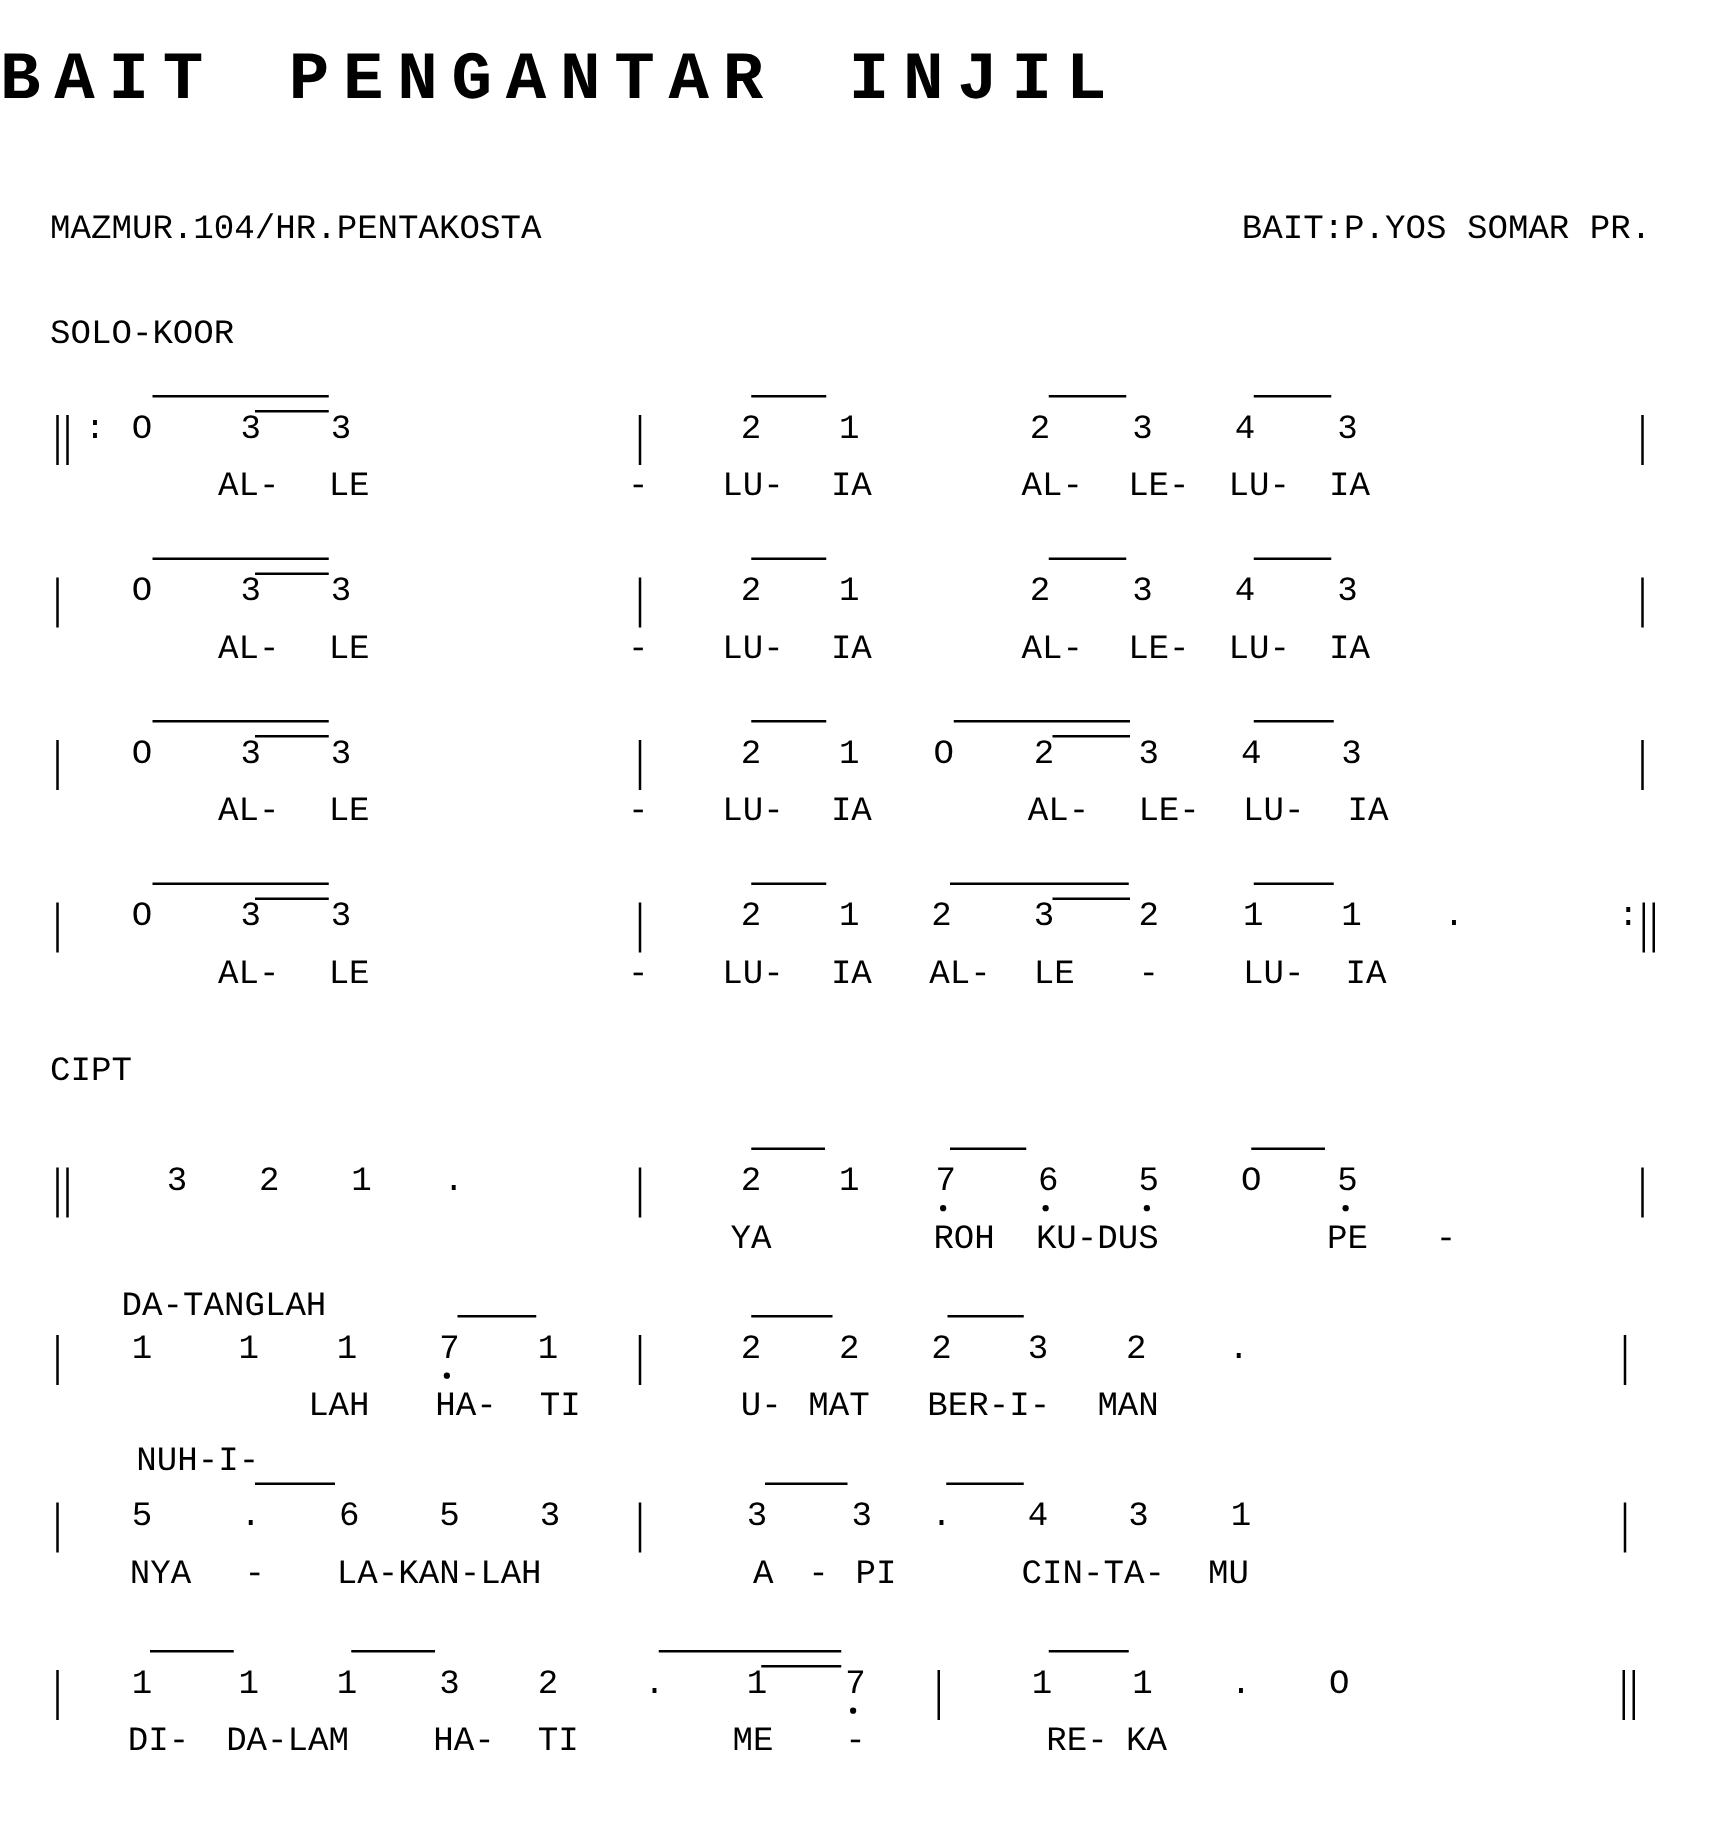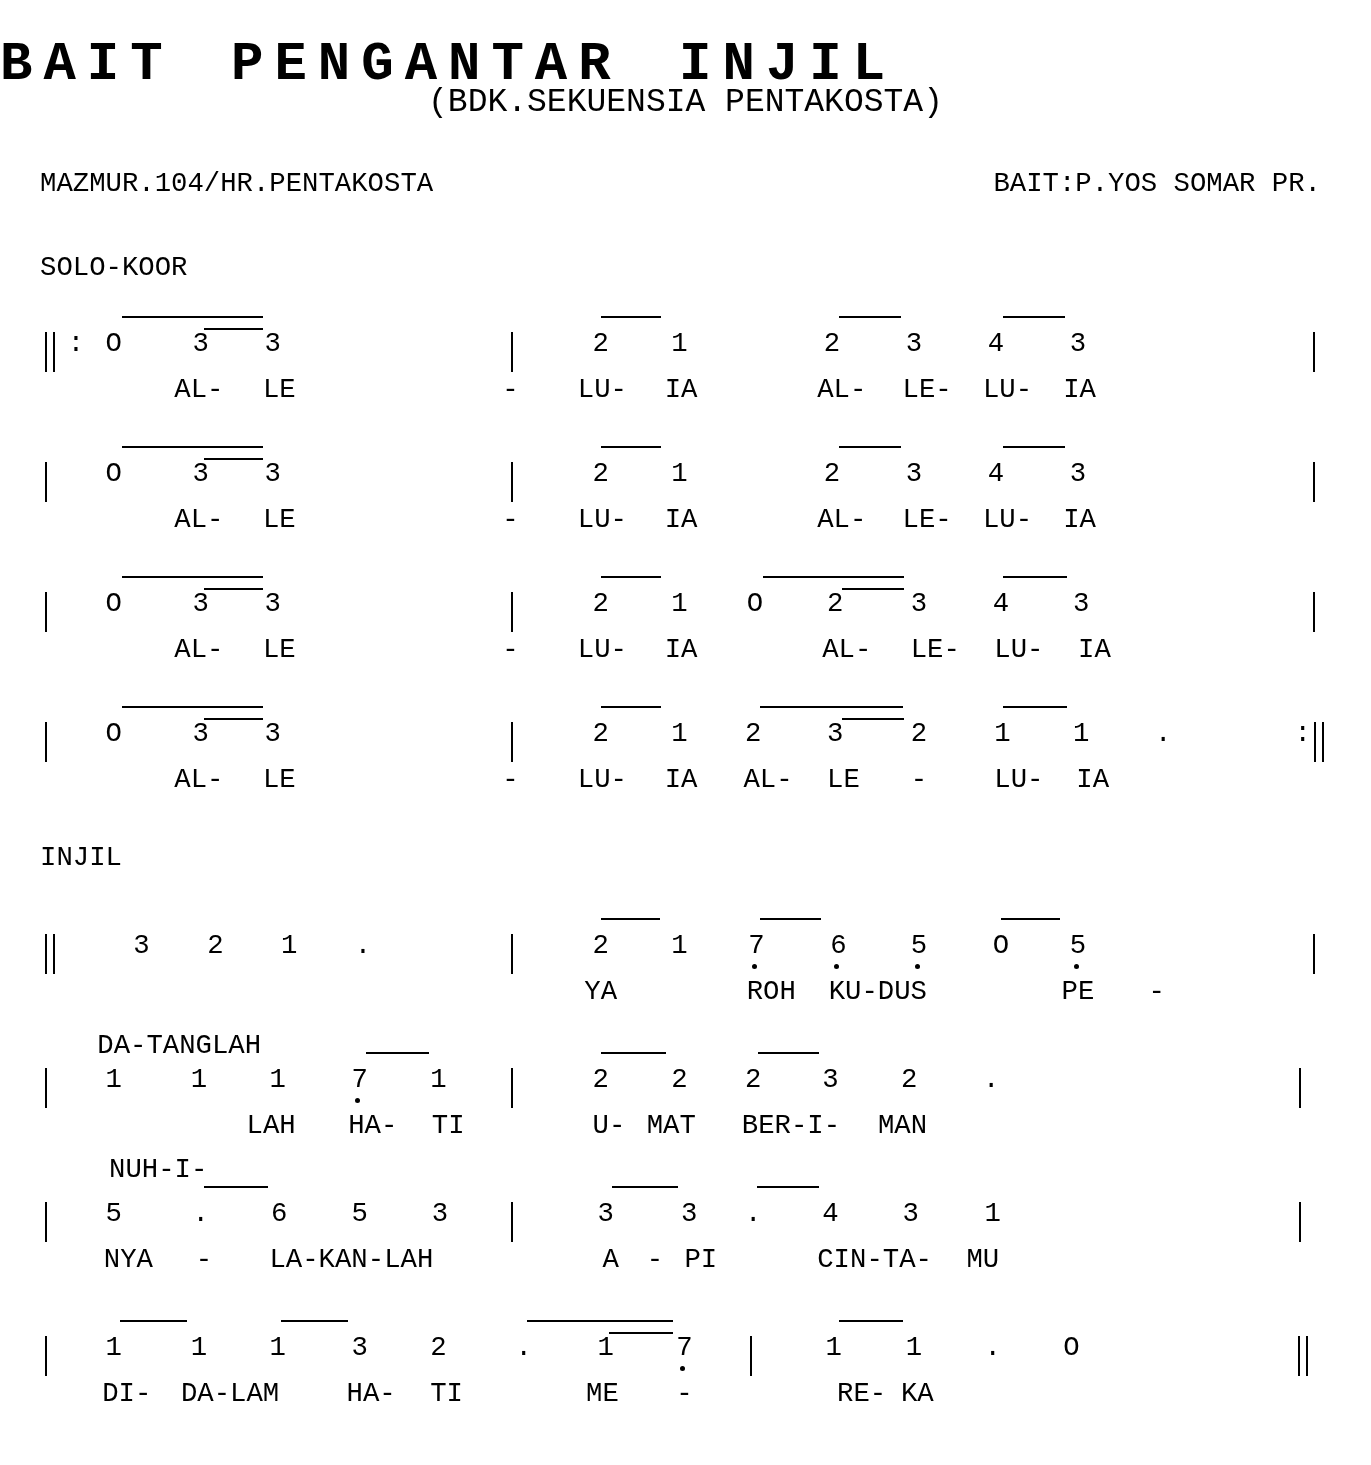--- a/index.html
+++ b/index.html
@@ -17,25 +17,24 @@
   .ol{position:absolute;height:2px;background:#000;}
   .bar{position:absolute;width:2px;height:40px;background:#000;}
   .bar2{position:absolute;width:6px;height:40px;border-left:2px solid #000;border-right:2px solid #000;}
   .odot{position:absolute;width:5px;height:5px;border-radius:50%;background:#000;}
 </style>
 </head>
 <body>
 
 <div id="sheet">
   <div class="abs title">BAIT PENGANTAR INJIL</div>
-  <div class="abs subtitle">(BDK.SEKUENSIA PENTAKOSTA)</div>
   <div class="abs byline byl-left">MAZMUR.104/HR.PENTAKOSTA</div>
   <div class="abs byline byl-right">BAIT:P.YOS SOMAR PR.</div>
   <div class="abs section" style="top:252px">SOLO-KOOR</div>
-  <div class="abs section" style="top:842px">INJIL</div>
+  <div class="abs section" style="top:842px">CIPT</div>
   <div id="music">
       <div class="ol" style="left: 121.88px; top: 316px; width: 141.04px;"></div>
       <div class="ol" style="left: 203.88px; top: 328px; width: 59.04px;"></div>
       <div class="ol" style="left: 600.76px; top: 316px; width: 60.68px;"></div>
       <div class="ol" style="left: 838.56px; top: 316px; width: 62.32px;"></div>
       <div class="ol" style="left: 1002.56px; top: 316px; width: 62.32px;"></div>
       <div class="bar2" style="left: 44.8px; top: 332px;"></div>
       <span class="note" style="left: 67.76px; top: 330px;">:</span>
       <span class="note" style="left: 105.48px; top: 330px;">O</span>
       <span class="note" style="left: 192.4px; top: 330px;">3</span>

